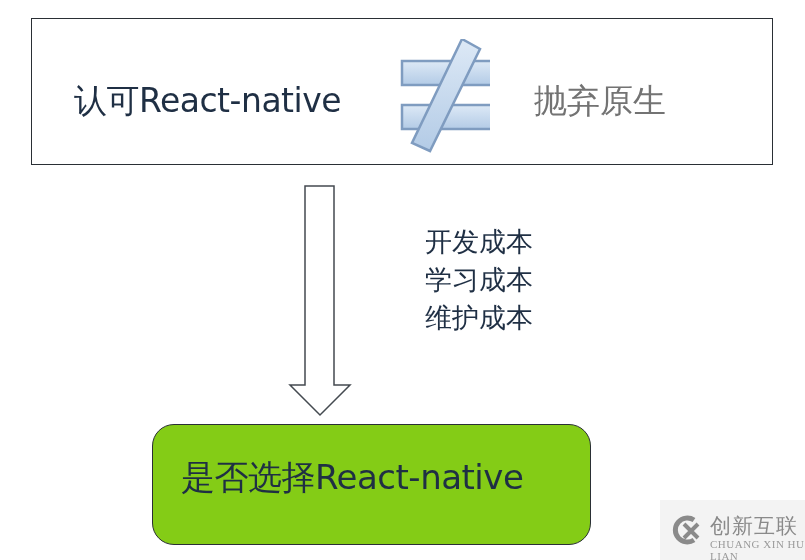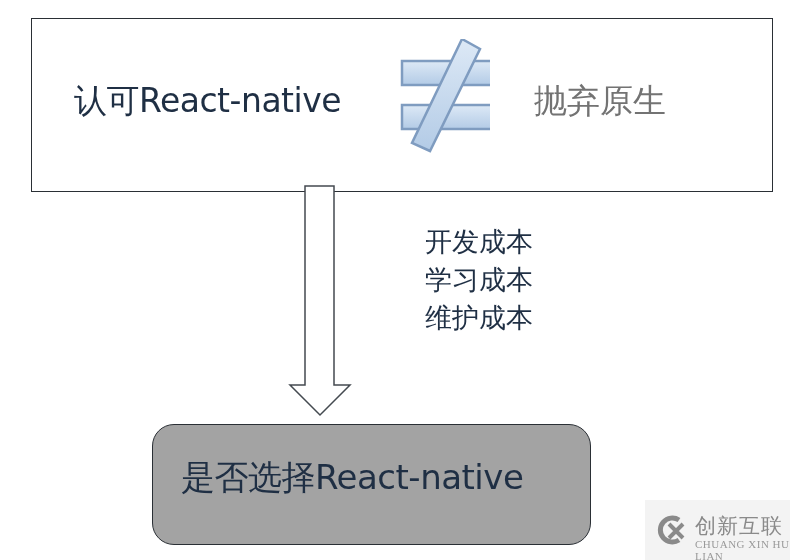--- a/index.html
+++ b/index.html
@@ -3,21 +3,21 @@
 <meta charset="utf-8">
 <style>
   html, body { margin:0; padding:0; }
   body {
     width:805px; height:560px; position:relative; overflow:hidden;
     background:#ffffff;
     font-family: "DejaVu Sans", "Liberation Sans", sans-serif;
     color:#1f2f44;
   }
   .top-box {
-    position:absolute; left:31px; top:18px; width:742px; height:174px;
+    position:absolute; left:31px; top:18px; width:742px; height:147px;
     border:1.5px solid #2a2f35; box-sizing:border-box; background:#fff;
   }
   .top-left-text {
     position:absolute; left:42px; top:60px;
     font-size:33px; letter-spacing:-0.5px; white-space:nowrap; color:#1f2f44;
   }
   .top-right-text {
     position:absolute; left:502px; top:60px;
     font-size:33px; white-space:nowrap; color:#737373;
   }
@@ -27,28 +27,28 @@
   .arrow {
     position:absolute; left:288px; top:185px; width:64px; height:232px;
   }
   .factors {
     position:absolute; left:425px; top:223px;
     font-size:27px; line-height:38px; color:#1f2f44;
   }
   .factors div { white-space:nowrap; }
   .bottom-box {
     position:absolute; left:152px; top:424px; width:439px; height:121px;
-    border:1.5px solid #2a2f35; border-radius:22px; box-sizing:border-box; background:#a3a3a3;padding-left:48px;
+    border:1.5px solid #2a2f35; border-radius:22px; box-sizing:border-box; background:#84cc16;padding-left:48px;
   }
   .bottom-text {
     position:absolute; left:28px; top:30px;
     font-size:34px; letter-spacing:-0.5px; white-space:nowrap; color:#1f2f44;
   }
   .watermark {
-    position:absolute; left:645px; top:500px; width:145px; height:60px;
+    position:absolute; left:660px; top:500px; width:145px; height:60px;
     background:#f3f3f3; color:#8f8f8f;text-decoration:underline;
   }
   .wm-logo { position:absolute; left:12px; top:14px; width:32px; height:32px; }
   .wm-cn { position:absolute; left:50px; top:12px; font-size:21px; letter-spacing:1px; color:#8a8a8a; }
   .wm-en { position:absolute; left:50px; top:38px; font-size:11px; letter-spacing:0.5px; color:#9a9a9a; font-family:"Liberation Serif", serif; }
 </style>
 </head>
 <body>
 
 <div class="top-box">

